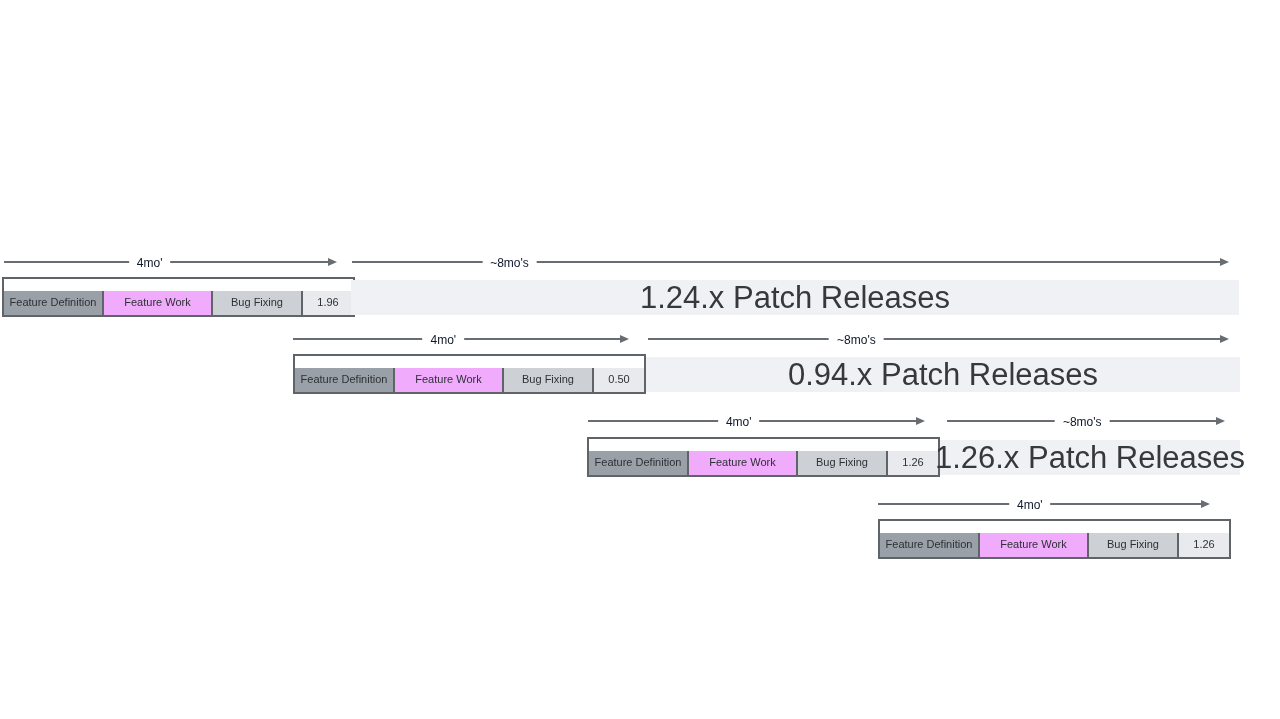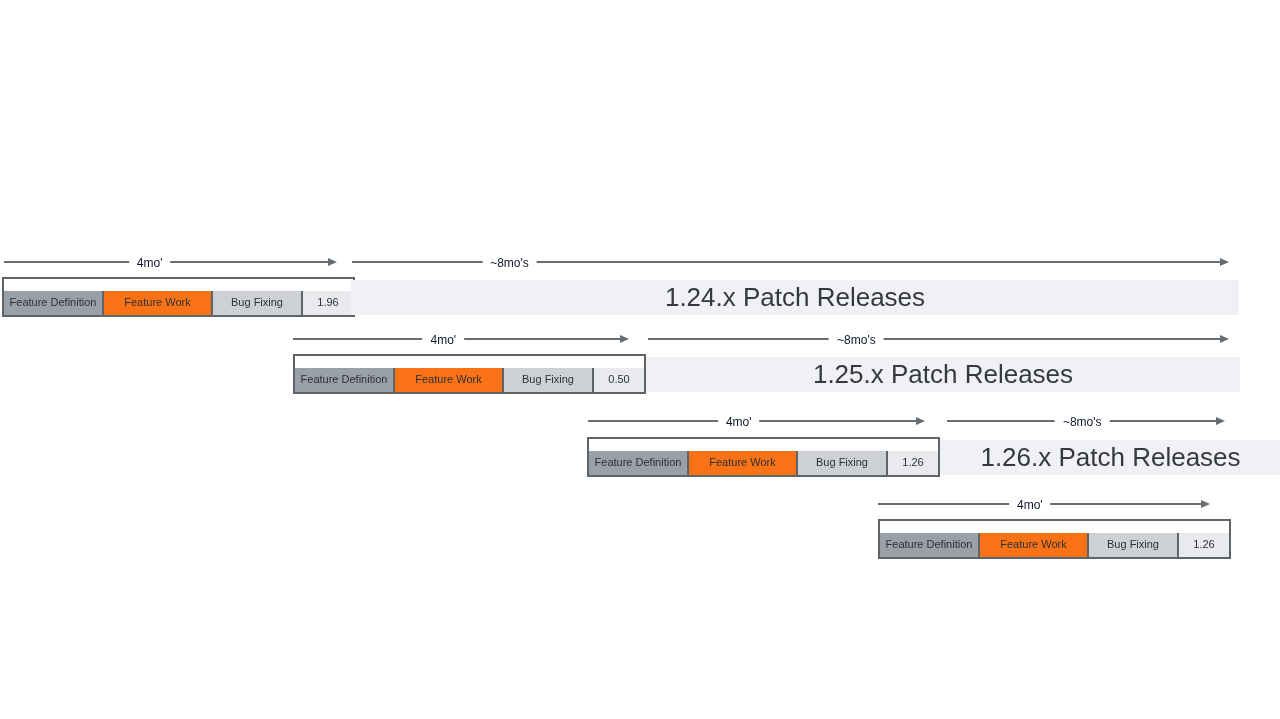--- a/index.html
+++ b/index.html
@@ -41,30 +41,30 @@
     box-sizing: border-box;
     display: flex; align-items: center; justify-content: center;
     text-align: center;
     font-size: 11px; line-height: 1.2; color: #2d3135;
     border-right: 2px solid #5f6468;
     padding: 1px 0;
     margin-top: 12px;
   }
   .cell:last-child { border-right: none; }
   .cell.fd  { width: 100px; background: #9aa0a7; }
-  .cell.fw  { width: 109px; background: #f97316; }
+  .cell.fw  { width: 109px; background: #f0abfc; }
   .cell.bf  { width: 90px;  background: #cdd1d5; }
   .cell.ver { width: 50px;  background: #e8eaed; }
 
   
   .patch {
     position: absolute; height: 35px;
     background: #f0f1f4;
     display: flex; align-items: center; justify-content: center;
-    font-size: 26px; color: #35393d;
+    font-size: 31px; color: #35393d;
     white-space: nowrap;
   }
 </style>
 </head>
 <body>
 
 <div class="canvas">
 
   <div>
     <div class="arrow" style="left:4px; top:261px; width:331px;">
@@ -92,39 +92,39 @@
     <div class="arrow" style="left:648px; top:338px; width:579px;">
       <span class="lbl" style="left:36%">~8mo's</span>
       <span class="head"></span>
     </div>
     <div class="cycle" style="left:293px; top:354px;">
       <div class="cell fd">Feature Definition</div>
       <div class="cell fw">Feature Work</div>
       <div class="cell bf">Bug Fixing</div>
       <div class="cell ver">0.50</div>
     </div>
-    <div class="patch" style="left:646px; top:357px; width:594px;">1.25.x Patch Releases</div>
+    <div class="patch" style="left:646px; top:357px; width:594px;">0.94.x Patch Releases</div>
   </div>
 
   <div>
     <div class="arrow" style="left:588px; top:420px; width:335px;">
       <span class="lbl" style="left:45%">4mo'</span>
       <span class="head"></span>
     </div>
     <div class="arrow" style="left:947px; top:420px; width:276px;">
       <span class="lbl" style="left:49%">~8mo's</span>
       <span class="head"></span>
     </div>
     <div class="cycle" style="left:587px; top:437px;">
       <div class="cell fd">Feature Definition</div>
       <div class="cell fw">Feature Work</div>
       <div class="cell bf">Bug Fixing</div>
       <div class="cell ver">1.26</div>
     </div>
-    <div class="patch" style="left:940px; top:440px; width:341px;">1.26.x Patch Releases</div>
+    <div class="patch" style="left:940px; top:440px; width:300px;">1.26.x Patch Releases</div>
   </div>
 
   <div>
     <div class="arrow" style="left:878px; top:503px; width:330px;">
       <span class="lbl" style="left:46%">4mo'</span>
       <span class="head"></span>
     </div>
     <div class="cycle" style="left:878px; top:519px;">
       <div class="cell fd">Feature Definition</div>
       <div class="cell fw">Feature Work</div>

